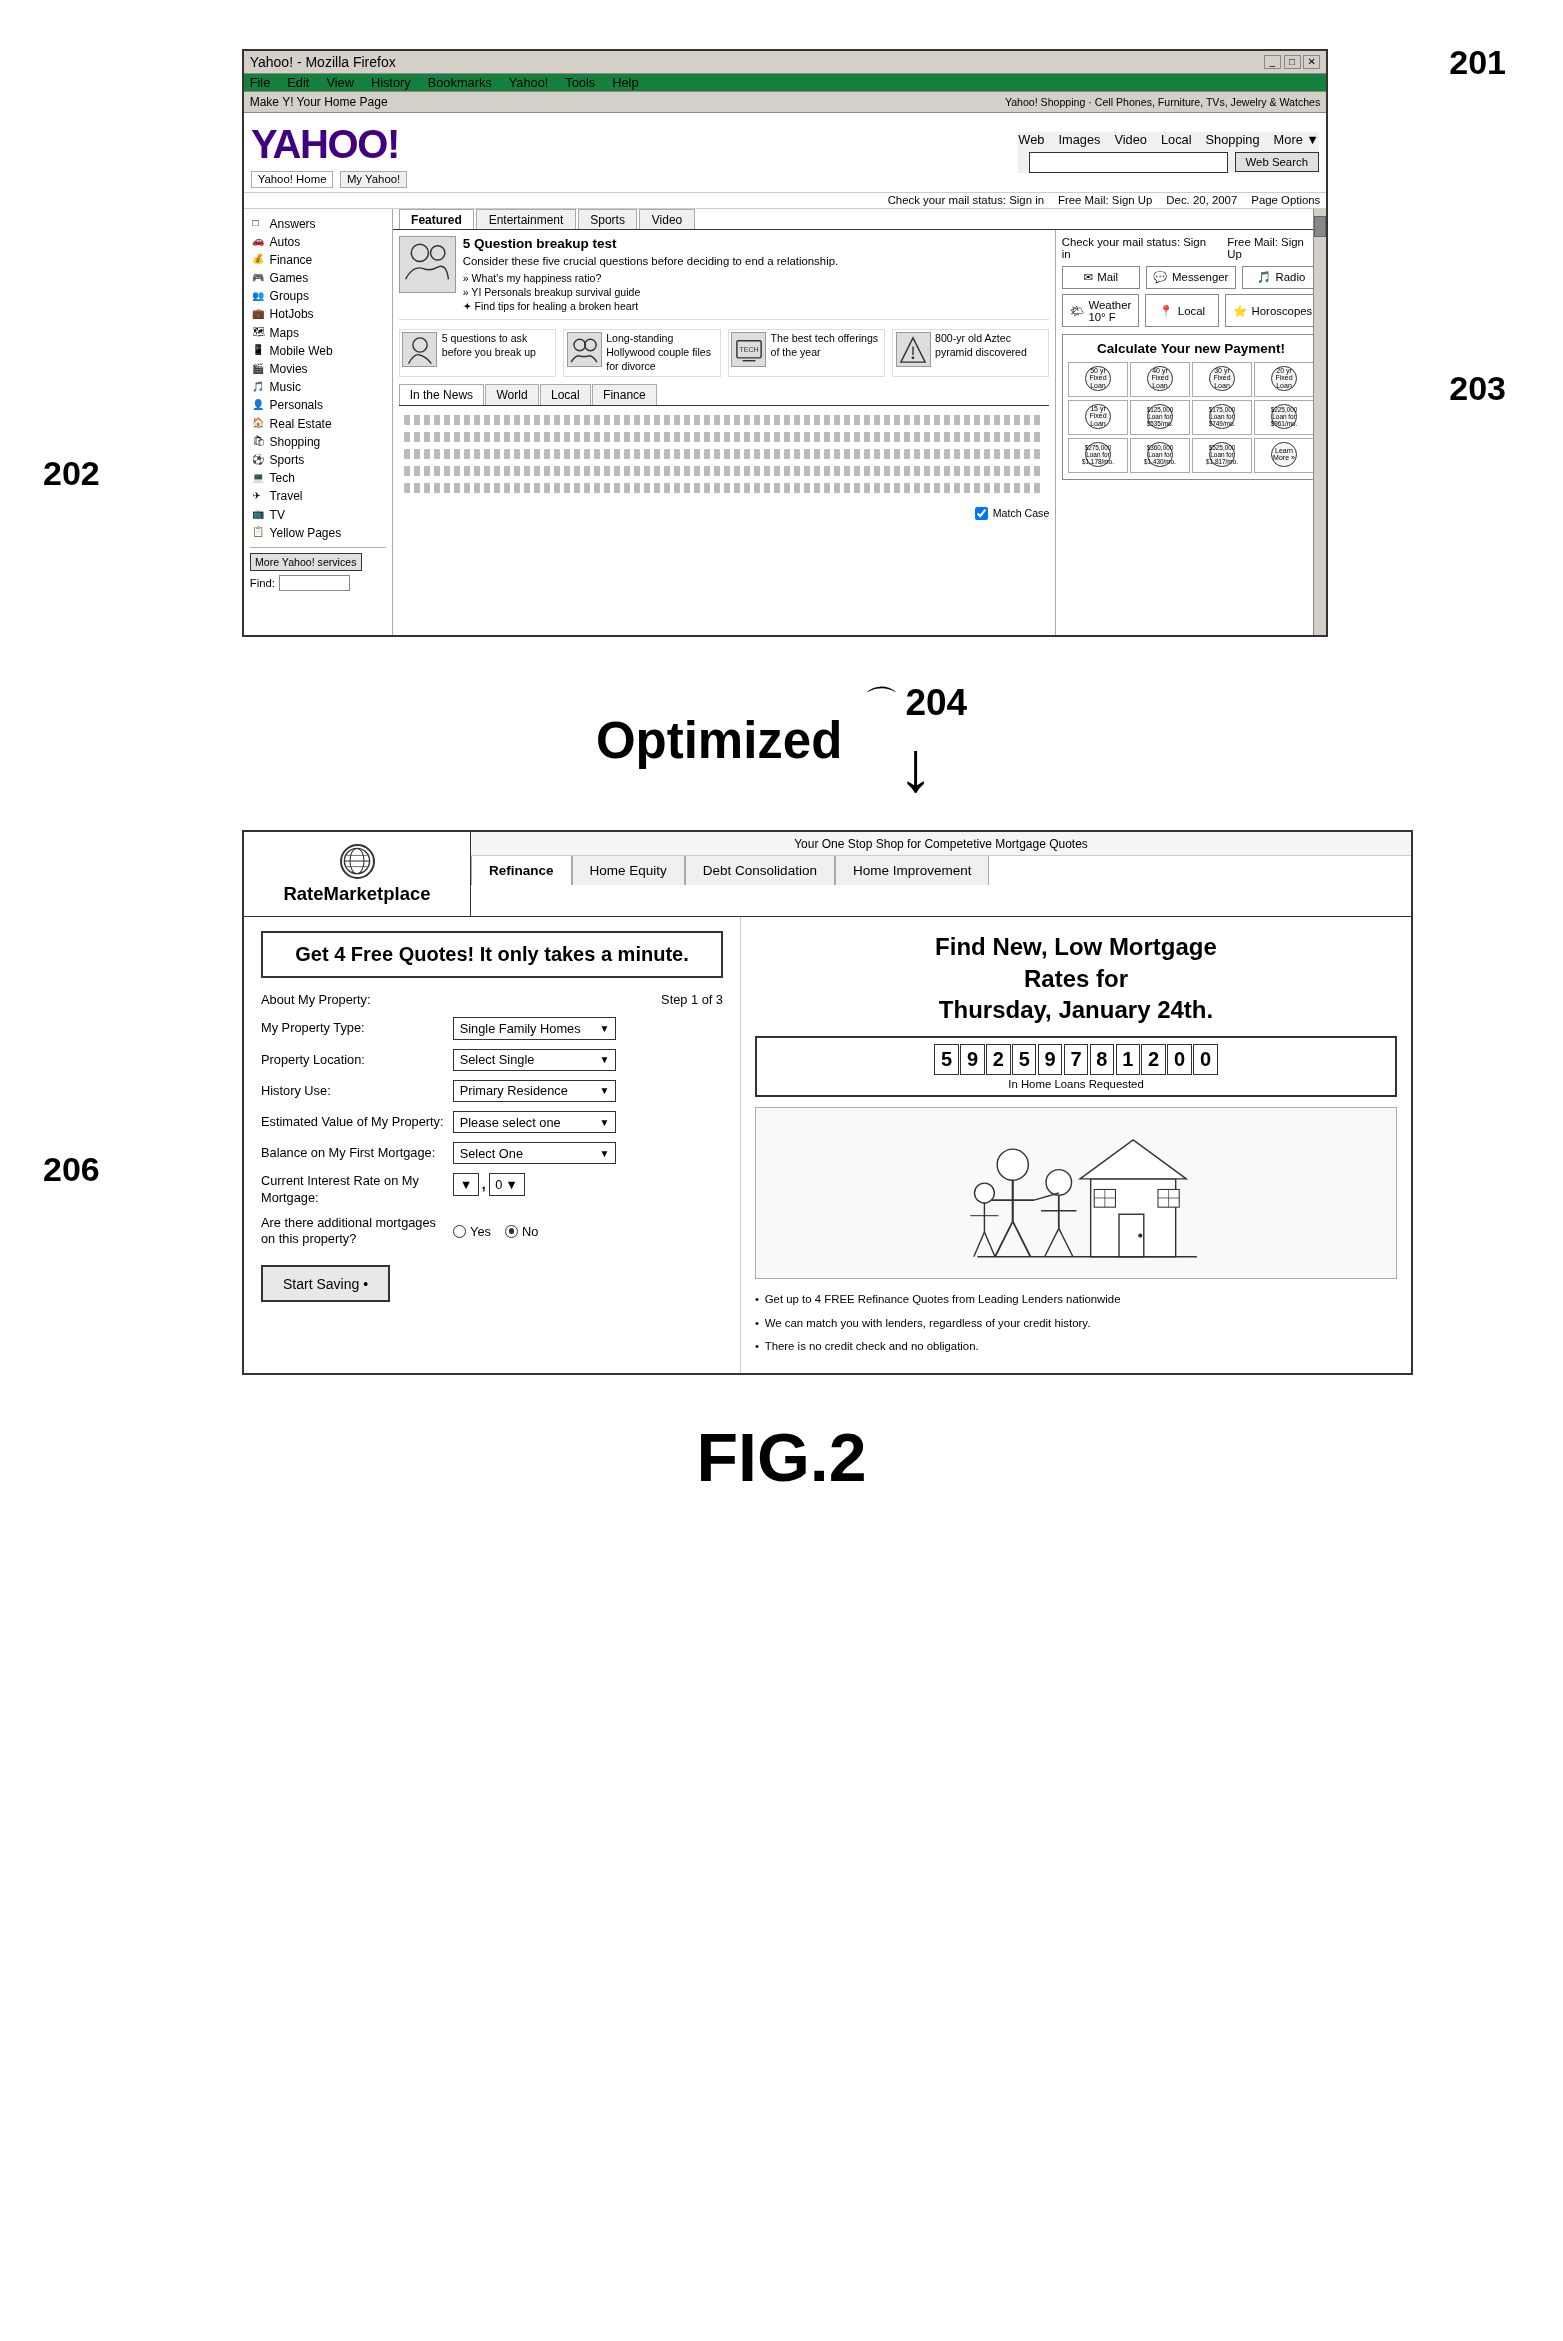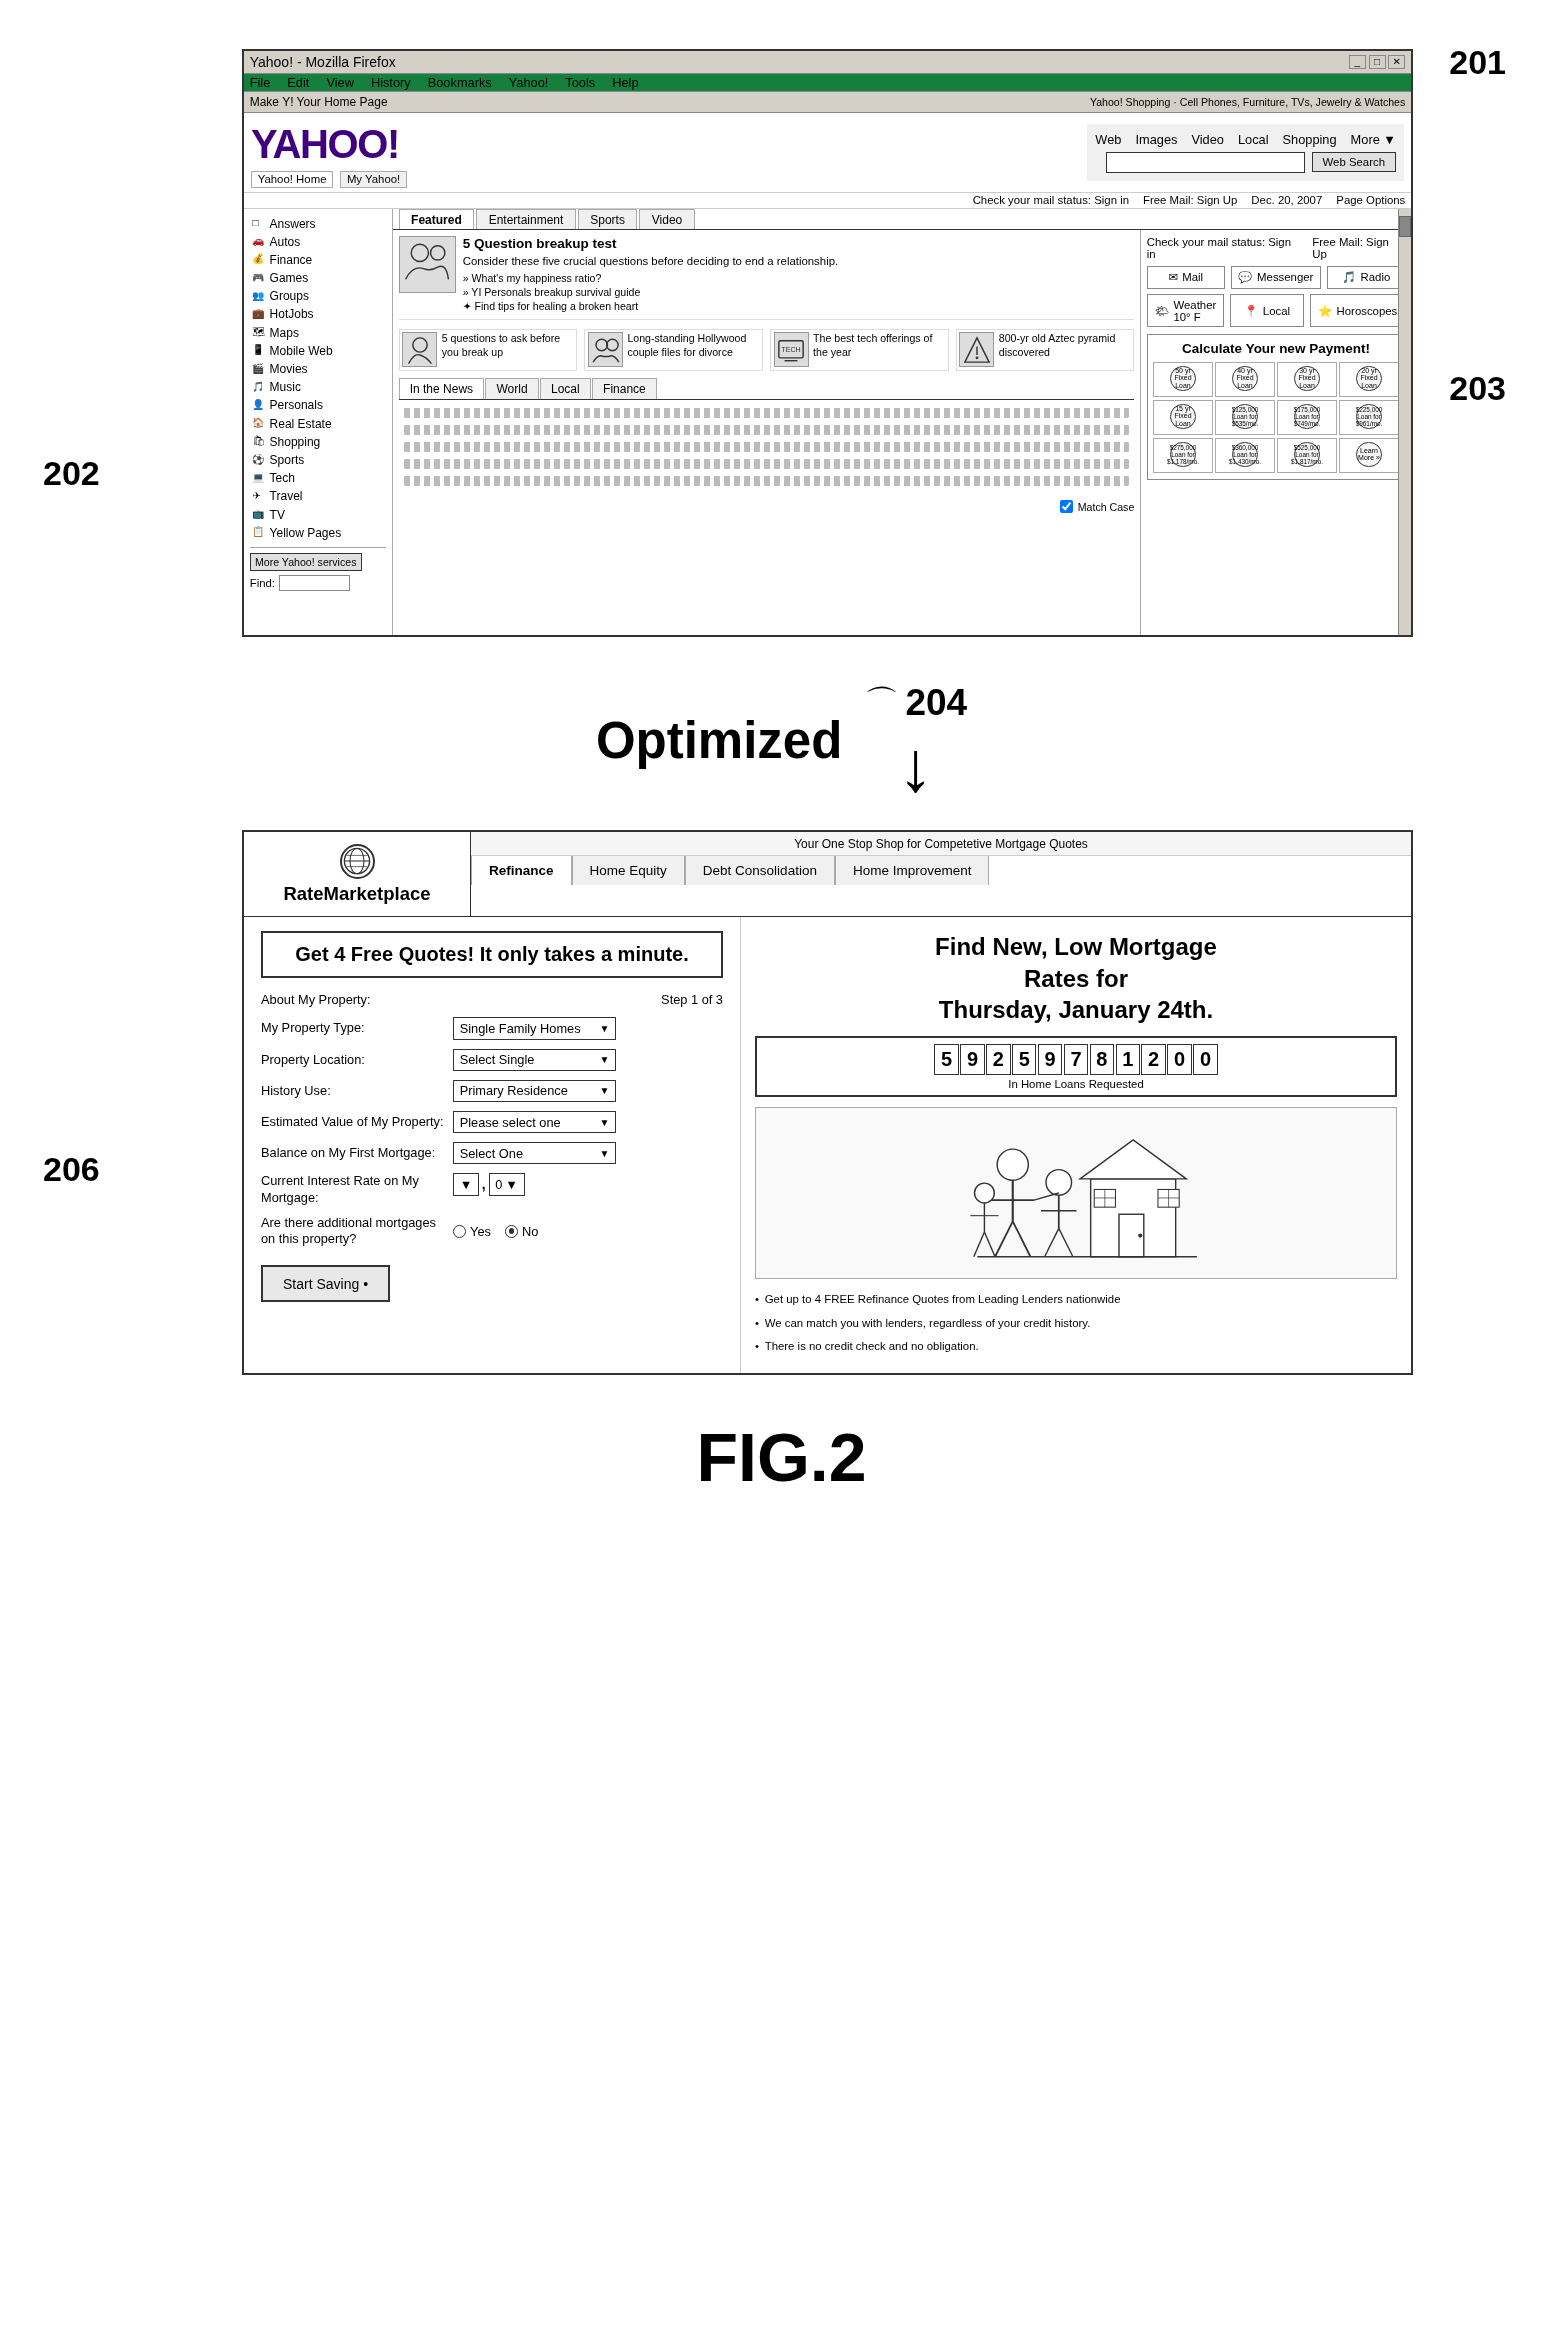--- a/index.html
+++ b/index.html
@@ -16,21 +16,21 @@
       width: 1563px;
       min-height: 2342px;
       background: #ffffff;
       position: relative;
       padding: 28px 43px;
     }
 
     
     .browser-window {
       border: 2.1px solid #333;
-      width: 1171px;
+      width: 1086px;
       margin: 0 auto;
       margin-left: 142px;
       background: #fff;
       position: relative;
     }
 
     .browser-titlebar {
       background: #d4d0c8;
       border-bottom: 0.7px solid #888;
       padding: 2.8px 5.7px;
@@ -802,21 +802,21 @@
     </div>
 
     <div class="yahoo-logo-area">
       <div>
         <div class="yahoo-logo">YAHOO!</div>
         <div style="display:flex; gap:7px; font-size:11.4px; margin-top:1.4px;">
           <span style="border:0.7px solid #aaa; padding:1.4px 5.7px; background:#fff;">Yahoo! Home</span>
           <span style="border:0.7px solid #aaa; padding:1.4px 5.7px; background:#f0f0f0;">My Yahoo!</span>
         </div>
       </div>
-      <div class="yahoo-search-bar" style="border:none; padding:8px; flex-direction:column; align-items:flex-end; gap:4.3px;">
+      <div class="yahoo-search-bar" style="border:none; padding:0; flex-direction:column; align-items:flex-end; gap:4.3px;">
         <div class="yahoo-search-tabs">
           <span>Web</span>
           <span>Images</span>
           <span>Video</span>
           <span>Local</span>
           <span>Shopping</span>
           <span>More ▼</span>
         </div>
         <div class="yahoo-search-input-area">
           <input class="yahoo-search-input" type="text" value="" style="">

